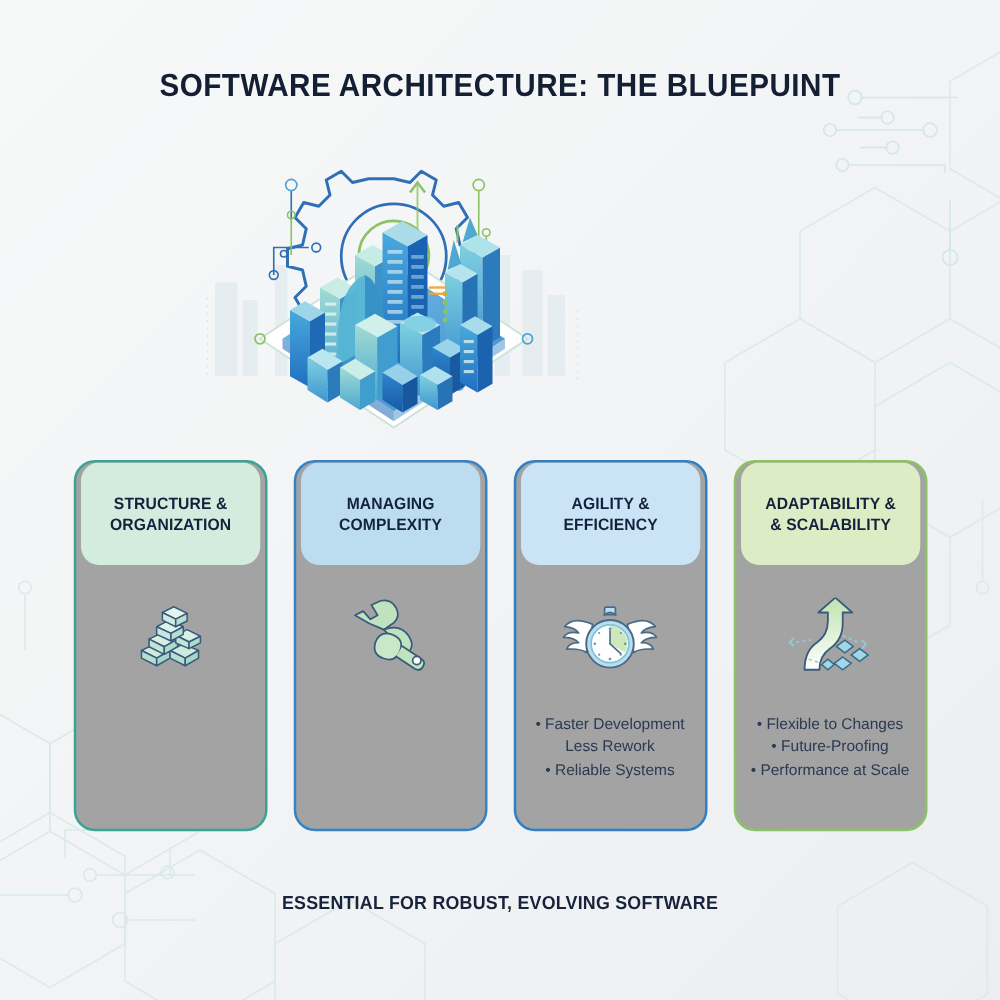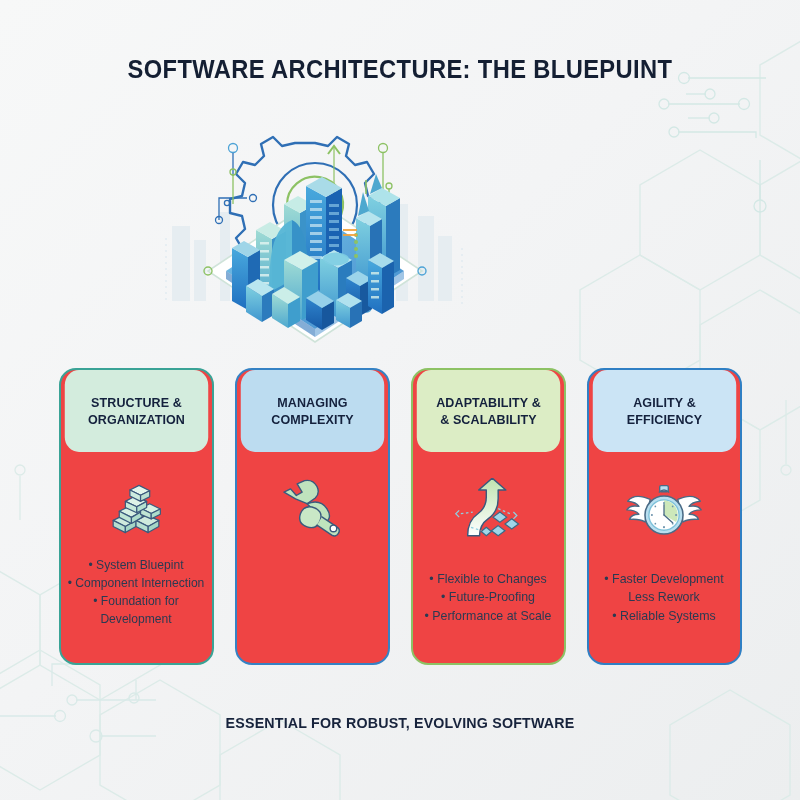--- a/index.html
+++ b/index.html
@@ -63,21 +63,21 @@
     width: 800px;
     height: 300px;
     display: flex;
     justify-content: center;
     gap: 21px;
   }
 
   .card {
     width: 155px;
     height: 297px;
-    background: #ef4444;
+    background: #a3a3a3;
     border-radius: 17px;
     border: 2px solid #6fb8c9;
     position: relative;
     overflow: hidden;
     display: flex;
     flex-direction: column;
     align-items: center;
   }
 
   .card-head {
@@ -453,47 +453,86 @@
             <polygon points="32,27 45,20 60,27 47,34" fill="#ddf3e8"></polygon>
             <polygon points="32,27 47,34 47,42 32,35" fill="#c6e9da"></polygon>
             <polygon points="47,34 60,27 60,35 47,42" fill="#b3e0d0"></polygon>
 
             <polygon points="38,12 50,6 64,13 52,19" fill="#e3f6ec"></polygon>
             <polygon points="38,12 52,19 52,27 38,20" fill="#cdecdf"></polygon>
             <polygon points="52,19 64,13 64,21 52,27" fill="#badfd2"></polygon>
           </g>
         </svg>
       </div>
-      <div class="card-body">
-        <ul class="bullets">
-          <li>• <span>System Bluepint</span></li>
-          <li>• <span>Component Internection</span></li>
-          <li>• <span>Foundation for</span></li>
-          <li class="nobullet"><span>Development</span></li>
-        </ul>
-      </div>
     </div>
 
     <div class="card c2">
       <div class="card-head">
         <span>
           <span>MANAGING</span><br>
           <span>COMPLEXITY</span>
         </span>
       </div>
       <div class="card-icon">
         <svg viewBox="0 0 92 74" width="76" height="61">
           <g fill="#bfe3bd" stroke="#3a5a7d" stroke-width="1.7" stroke-linejoin="round" stroke-linecap="round">
             <path d="M12 16 l8 -4 l7 8 l7 -4 l-6 -10 l9 -4 q10 -2 15 7 q4 8 -2 14 l-10 7 l-14 -6 Z"></path>
             <path d="M40 30 q16 -6 24 6 q8 12 -4 18 q-12 6 -20 -4 q-8 -10 4 -16 Z" fill="#bfe3bd"></path>
             <path d="M46 34 q14 4 10 16 q-4 12 -16 8 q-12 -4 -8 -16 q4 -10 14 -8 Z" fill="#c9e8c6"></path>
             <path d="M58 46 l18 12 q5 3 2 8 q-3 5 -8 2 l-18 -12" fill="#bfe3bd"></path>
             <circle cx="72" cy="60" r="4" fill="#ffffff"></circle>
           </g>
         </svg>
+      </div>
+    </div>
+
+    <div class="card c4">
+      <div class="card-head">
+        <span>
+          <span>AGILITY &amp;</span><br>
+          <span>EFFICIENCY</span>
+        </span>
+      </div>
+      <div class="card-icon">
+        <svg viewBox="0 0 92 74" width="80" height="64">
+          <g stroke="#4a6b86" stroke-width="1.6" fill="#ffffff" stroke-linejoin="round">
+
+            <path d="M30 26 q-18 -8 -26 2 q10 1 13 6 q-10 -2 -14 4 q10 0 14 5 q-9 0 -11 6 q12 -1 18 3 Z"></path>
+
+            <path d="M62 26 q18 -8 26 2 q-10 1 -13 6 q10 -2 14 4 q-10 0 -14 5 q9 0 11 6 q-12 -1 -18 3 Z"></path>
+          </g>
+
+          <rect x="41" y="10" width="10" height="7" rx="1.6" fill="#b9dff0" stroke="#4a6b86" stroke-width="1.6"></rect>
+          <path d="M40 18 q6 -6 12 0" fill="none" stroke="#4a6b86" stroke-width="1.6"></path>
+
+          <circle cx="46" cy="44" r="22" fill="#b9dff0" stroke="#4a6b86" stroke-width="1.8"></circle>
+          <circle cx="46" cy="44" r="17.5" fill="#ffffff" stroke="#7fc2da" stroke-width="1.6"></circle>
+          <path d="M46 44 L46 27 A17 17 0 0 1 60 52 Z" fill="#c4e4ae" opacity="0.85"></path>
+          <g stroke="#4a6b86" stroke-width="1.5" stroke-linecap="round">
+            <line x1="46" y1="44" x2="46" y2="32"></line>
+            <line x1="46" y1="44" x2="56" y2="53"></line>
+          </g>
+          <g fill="#6d93ac">
+            <circle cx="46" cy="30" r="1.2"></circle>
+              <circle cx="60" cy="44" r="1.2"></circle>
+            <circle cx="46" cy="58" r="1.2"></circle>
+              <circle cx="32" cy="44" r="1.2"></circle>
+            <circle cx="56" cy="34" r="1"></circle>
+              <circle cx="56" cy="54" r="1"></circle>
+            <circle cx="36" cy="54" r="1"></circle>
+              <circle cx="36" cy="34" r="1"></circle>
+          </g>
+        </svg>
+      </div>
+      <div class="card-body">
+        <ul class="bullets">
+          <li>• <span>Faster Development</span></li>
+          <li class="nobullet"><span>Less Rework</span></li>
+          <li>• <span>Reliable Systems</span></li>
+        </ul>
       </div>
     </div>
 
     <div class="card c3">
       <div class="card-head">
         <span>
           <span>ADAPTABILITY &amp;</span><br>
           <span>&amp; SCALABILITY</span>
         </span>
       </div>
@@ -525,64 +564,17 @@
       </div>
       <div class="card-body">
         <ul class="bullets">
           <li>• <span>Flexible to Changes</span></li>
           <li>• <span>Future-Proofing</span></li>
           <li>• <span>Performance at Scale</span></li>
         </ul>
       </div>
     </div>
 
-    <div class="card c4">
-      <div class="card-head">
-        <span>
-          <span>AGILITY &amp;</span><br>
-          <span>EFFICIENCY</span>
-        </span>
-      </div>
-      <div class="card-icon">
-        <svg viewBox="0 0 92 74" width="80" height="64">
-          <g stroke="#4a6b86" stroke-width="1.6" fill="#ffffff" stroke-linejoin="round">
-
-            <path d="M30 26 q-18 -8 -26 2 q10 1 13 6 q-10 -2 -14 4 q10 0 14 5 q-9 0 -11 6 q12 -1 18 3 Z"></path>
-
-            <path d="M62 26 q18 -8 26 2 q-10 1 -13 6 q10 -2 14 4 q-10 0 -14 5 q9 0 11 6 q-12 -1 -18 3 Z"></path>
-          </g>
-
-          <rect x="41" y="10" width="10" height="7" rx="1.6" fill="#b9dff0" stroke="#4a6b86" stroke-width="1.6"></rect>
-          <path d="M40 18 q6 -6 12 0" fill="none" stroke="#4a6b86" stroke-width="1.6"></path>
-
-          <circle cx="46" cy="44" r="22" fill="#b9dff0" stroke="#4a6b86" stroke-width="1.8"></circle>
-          <circle cx="46" cy="44" r="17.5" fill="#ffffff" stroke="#7fc2da" stroke-width="1.6"></circle>
-          <path d="M46 44 L46 27 A17 17 0 0 1 60 52 Z" fill="#c4e4ae" opacity="0.85"></path>
-          <g stroke="#4a6b86" stroke-width="1.5" stroke-linecap="round">
-            <line x1="46" y1="44" x2="46" y2="32"></line>
-            <line x1="46" y1="44" x2="56" y2="53"></line>
-          </g>
-          <g fill="#6d93ac">
-            <circle cx="46" cy="30" r="1.2"></circle>
-              <circle cx="60" cy="44" r="1.2"></circle>
-            <circle cx="46" cy="58" r="1.2"></circle>
-              <circle cx="32" cy="44" r="1.2"></circle>
-            <circle cx="56" cy="34" r="1"></circle>
-              <circle cx="56" cy="54" r="1"></circle>
-            <circle cx="36" cy="54" r="1"></circle>
-              <circle cx="36" cy="34" r="1"></circle>
-          </g>
-        </svg>
-      </div>
-      <div class="card-body">
-        <ul class="bullets">
-          <li>• <span>Faster Development</span></li>
-          <li class="nobullet"><span>Less Rework</span></li>
-          <li>• <span>Reliable Systems</span></li>
-        </ul>
-      </div>
-    </div>
-
   </div>
 
   <div class="footer">ESSENTIAL FOR ROBUST, EVOLVING SOFTWARE</div>
 
 </div>
 
 </body></html>

